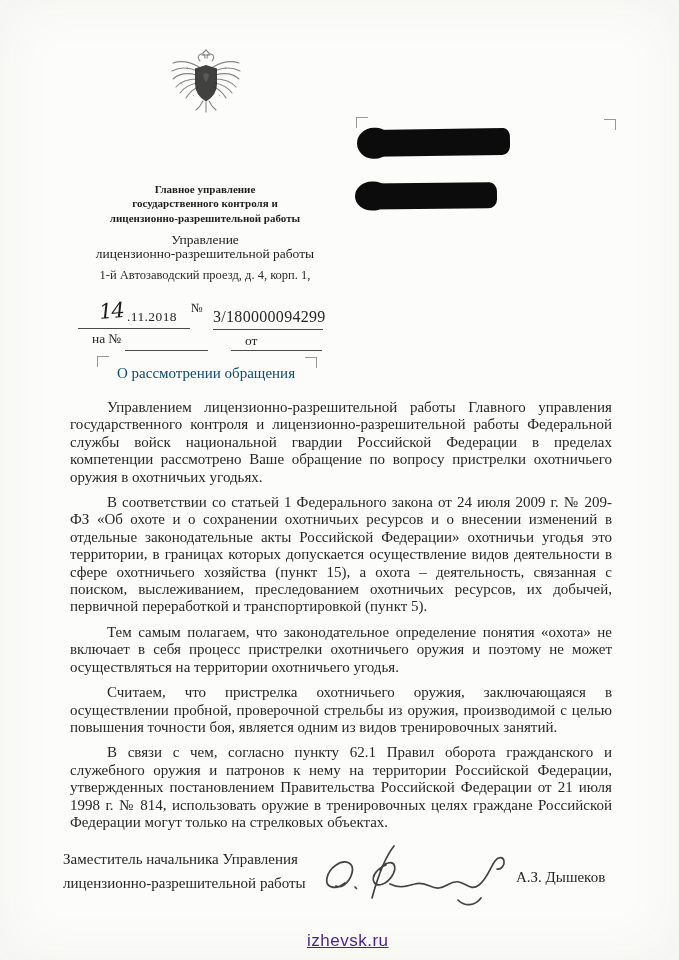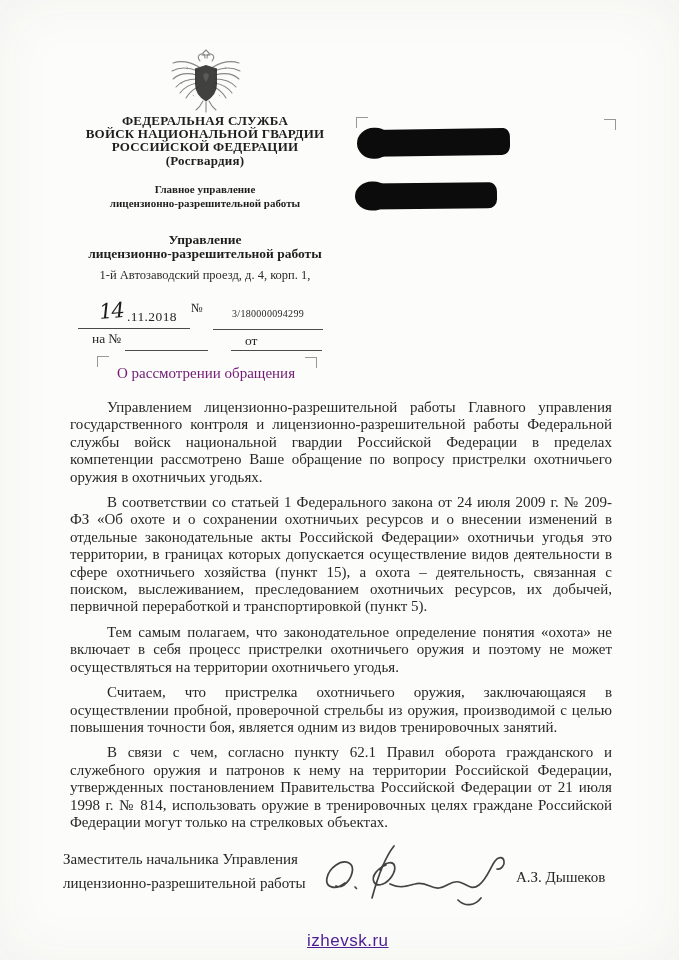--- a/index.html
+++ b/index.html
@@ -8,43 +8,43 @@
     background:#fcfcfa;overflow:hidden;
     font-family:"Liberation Serif","DejaVu Serif",serif;
     color:#262626;
     box-shadow:inset 0 0 60px rgba(60,55,45,0.05);
   }
   .abs{position:absolute;}
   .center{text-align:center;}
   
   .org-block{left:45px;top:114px;width:320px;font-weight:bold;font-size:13px;line-height:13.2px;letter-spacing:.2px;color:#1e1e1e;}
   .dir-block{left:45px;top:182px;width:320px;font-weight:bold;font-size:11px;line-height:14.4px;color:#1e1e1e;}
-  .dep-block{left:45px;top:233px;width:320px;font-weight:bold;font-size:13.5px;line-height:14.4px;color:#1e1e1e;}
+  .dep-block{left:45px;top:233px;width:320px;font-weight:normal;font-size:13.5px;line-height:14.4px;color:#1e1e1e;}
   .addr-block{left:45px;top:269px;width:320px;font-size:12.5px;line-height:13.8px;color:#2b2b2b;}
   .emblem{left:167px;top:49px;width:78px;height:64px;filter:blur(.3px);opacity:.92;}
   
   .uline{border-bottom:1px solid #4a4a4a;height:0;}
   .hand-date{left:99px;top:299px;font-size:21px;font-style:italic;font-family:"DejaVu Serif",serif;transform:rotate(-5deg);letter-spacing:-1px;color:#1c1c1c;}
   .date-rest{left:127px;top:309px;font-size:13.5px;letter-spacing:.4px;}
   .no-sign{left:191px;top:301px;font-size:12.5px;}
-  .out-number{left:213px;top:308px;width:110px;font-size:10px;text-align:center;letter-spacing:.3px;}
+  .out-number{left:213px;top:308px;width:110px;font-size:16px;text-align:center;letter-spacing:.3px;}
   .na-label{left:92px;top:331px;font-size:13.5px;}
   .ot-label{left:212px;top:333px;font-size:13.5px;margin-left:33px;}
   
   .corner{width:11px;height:10px;opacity:.75;}
   .corner.tl{border-left:1px solid #777;border-top:1px solid #777;}
   .corner.tr{border-right:1px solid #777;border-top:1px solid #777;}
   
   .redact{background:#0c0c0c;}
   .bar1{left:360px;top:129px;width:150px;height:27px;border-radius:16px 9px 11px 17px / 18px 12px 13px 19px;transform:rotate(-.8deg);}
   .bar2{left:358px;top:183px;width:139px;height:26px;border-radius:15px 10px 12px 16px / 17px 12px 12px 18px;transform:rotate(-.6deg);}
   .redact::before{content:"";position:absolute;left:-3px;top:-2px;width:34px;height:31px;background:#0c0c0c;border-radius:50% 45% 48% 50%;}
   .bar2::before{height:29px;}
   
-  .subject{left:117px;top:365px;font-size:15px;color:#701a75;}
+  .subject{left:117px;top:365px;font-size:15px;color:#0c4a6e;}
   .body-text{left:62px;top:391px;width:558px;font-size:15px;line-height:17.4px;text-align:justify;color:#272727;}
   .body-text p{margin:8px;text-indent:37px;}
   
   .sig-pos{left:63px;top:848px;width:280px;font-size:15px;line-height:23.5px;}
   .sig-name{left:516px;top:869px;font-size:15px;}
   .sig-svg{left:318px;top:838px;width:196px;height:72px;}
   
   .watermark{left:307px;top:931px;font-family:"Liberation Sans","DejaVu Sans",sans-serif;font-size:17px;letter-spacing:.5px;}
 </style>
 </head>
@@ -75,29 +75,24 @@
 
       <path d="M36 52 q-3 6 -7 9 M39 53 v10 M42 52 q3 6 7 9"></path>
 
       <path d="M20 18 l1 1 M58 18 l1 1 M14 34 l1 1 M64 34 l1 1 M26 46 l1 1 M52 46 l1 1" stroke="#8a8a8a" stroke-width=".8"></path>
     </g>
 
     <path d="M39 16 L50 19.5 L50 35 Q50 46 39 52.5 Q28 46 28 35 L28 19.5 Z" fill="#1f1f1f" opacity=".92"></path>
     <path d="M36 26 q3 -4 6 0 q-1 5 -3 7 q-2 -2 -3 -7 Z" fill="#4d4d4d"></path>
   </svg>
 
-  <div class="abs org-block center">
-    <div>ФЕДЕРАЛЬНАЯ СЛУЖБА</div>
-    <div>ВОЙСК НАЦИОНАЛЬНОЙ ГВАРДИИ</div>
-    <div>РОССИЙСКОЙ ФЕДЕРАЦИИ</div>
-    <div>(Росгвардия)</div>
-  </div>
 
   <div class="abs dir-block center">
     <div>Главное управление</div>
+    <div>государственного контроля и</div>
     <div>лицензионно-разрешительной работы</div>
   </div>
 
   <div class="abs dep-block center">
     <div>Управление</div>
     <div>лицензионно-разрешительной работы</div>
   </div>
 
   <div class="abs addr-block center">
     <div>1-й Автозаводский проезд, д. 4, корп. 1,</div>

